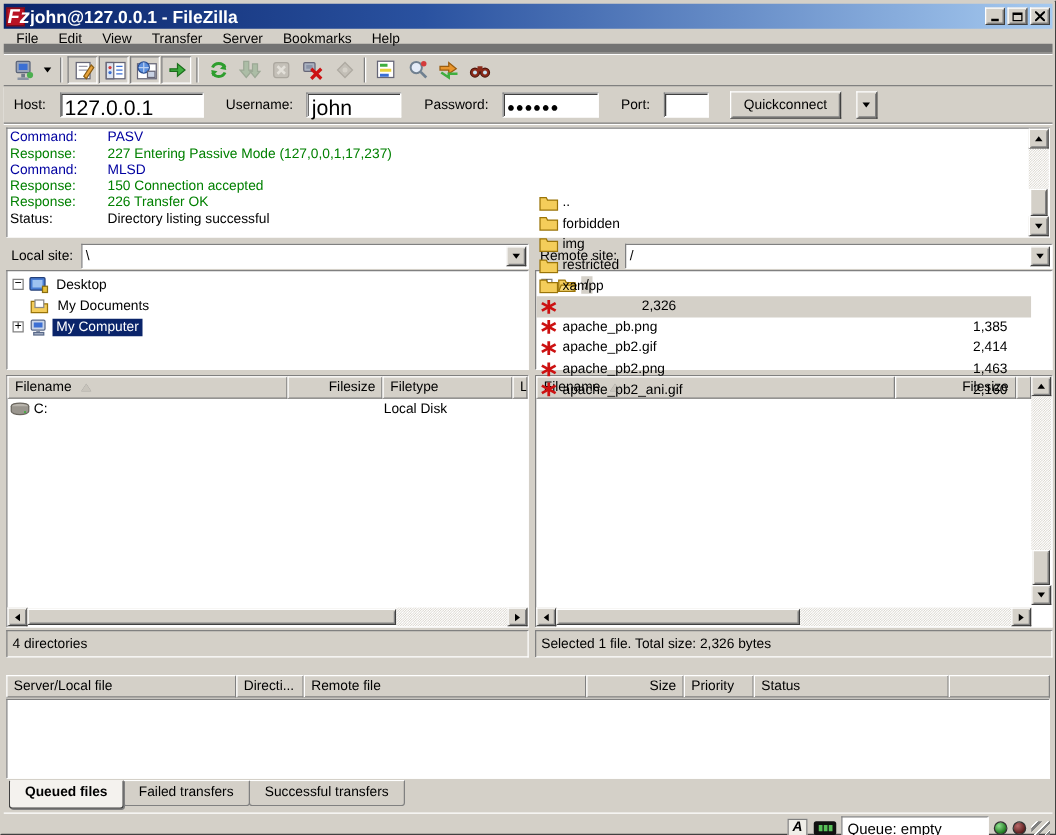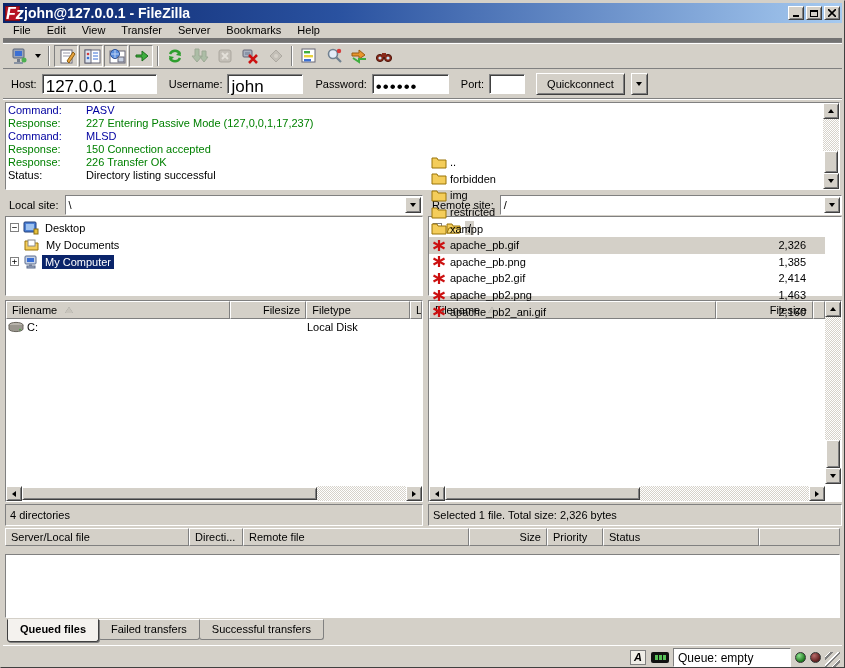--- a/index.html
+++ b/index.html
@@ -20,35 +20,35 @@
   .titlebar { height:20px; background:linear-gradient(90deg,#0a246a 0%,#2a52a0 40%,#a6caf0 100%); display:flex; align-items:center; padding:0 2px; flex:none; }
   .fz-icon { width:15px; height:15px; background:#b81324; border:1px solid #7a0c18; color:#fff; font-weight:bold; font-size:16px; line-height:13px; text-align:center; margin-right:4px; font-style:italic; }
   .title-text { color:#fff; font-weight:bold; font-size:14px; flex:1; white-space:nowrap; overflow:hidden; }
   .tb-btns { display:flex; gap:2px; }
   .tb-btn { width:16px; height:14px; display:flex; align-items:center; justify-content:center; }
   .glyph-min { width:6px; height:2px; background:#000; margin-top:6px; }
   .glyph-max { width:8px; height:7px; border:1px solid #000; border-top-width:2px; }
   .glyph-close { font-size:9px; font-weight:bold; line-height:9px; }
 
   
-  .menubar { height:19px; display:flex; align-items:flex-end; padding-left:2px; flex:none; border-bottom:4px solid #737373; }
+  .menubar { height:19px; display:flex; align-items:flex-start; padding-left:2px; flex:none; border-bottom:7px solid #737373; }
   .menu-item { padding:2px 8px; cursor:default; }
 
   
   .toolbar { height:27px; display:flex; align-items:center; padding-left:4px; gap:1px; flex:none; border-top:1px solid #808080; border-bottom:1px solid #808080; box-shadow:inset 0 1px 0 #fff; }
   .tsep { width:2px; height:20px; border-left:1px solid #808080; border-right:1px solid #fff; margin:0 3px; }
   .tbtn { width:24px; height:22px; display:flex; align-items:center; justify-content:center; background:transparent; border:1px solid transparent; }
   .tbtn.pressed { border-color:#808080 #fff #fff #808080; }
   .tbtn.pressed .ico { transform:translate(1px,1px); }
   .tbtn svg { display:block; }
   .drop-arrow { width:12px; height:22px; display:flex; align-items:center; justify-content:center; }
   .tri-down { width:0; height:0; border-left:3px solid transparent; border-right:3px solid transparent; border-top:4px solid #000; }
 
   
-  .quickbar { height:30px; display:flex; align-items:center; padding-left:8px; gap:6px; flex:none; border-bottom:1px solid #808080; box-shadow:0 1px 0 #ffffff; }
+  .quickbar { height:30px; display:flex; align-items:center; padding-left:8px; gap:12px; flex:none; border-bottom:1px solid #808080; box-shadow:0 1px 0 #ffffff; }
   .quickbar label { margin-right:-1px; }
   .qc-btn { height:22px; padding:2px 10px; display:flex; align-items:center; }
   .qc-drop { width:17px; height:22px; display:flex; align-items:center; justify-content:center; }
 
   
   .log { height:88px; background:#fff; margin:3px 2px 0 2px; display:flex; flex:none; }
   .log-lines { flex:1; padding:1px 2px; overflow:hidden; }
   .log-line { display:flex; height:13px; line-height:13px; white-space:nowrap; }
   .log-label { width:78px; flex:none; }
   .c-command { color:#0000a0; }
@@ -94,21 +94,21 @@
   .list-body { flex:1; overflow:hidden; position:relative; display:flex; }
   .rows { flex:1; }
   .file-row { height:16.6px; display:flex; align-items:center; white-space:nowrap; }
   .file-row.selected { background:#d4d0c8; }
   .fico { width:16px; height:13px; margin:0 3px 0 2px; flex:none; }
   .cell-name { flex:none; overflow:hidden; }
   .cell-size { flex:none; text-align:right; padding-right:6px; }
   .pane-status { height:22px; margin-top:2px; display:flex; align-items:center; padding-left:4px; flex:none; background:#d4d0c8; }
 
   
-  .queue-head { height:26px; display:flex; margin-top:0; flex:none; padding:0 2px; }
+  .queue-head { height:19px; display:flex; margin-top:12px; flex:none; padding:0 2px; }
   .queue-body { height:64px; background:#fff; margin:0 2px; flex:none; }
   .tabs { height:26px; display:flex; align-items:flex-start; padding-left:4px; flex:none; margin-top:1px; }
   .tab { height:21px; padding:3px 12px 0 12px; background:#d4d0c8; border:1px solid #808080; border-top:1px solid #fff; border-radius:0 0 3px 3px; margin-right:-1px; }
   .tab.active { background:#f4f2ee; font-weight:bold; border-color:#404040; border-top-color:#f4f2ee; height:23px; z-index:2; position:relative; box-shadow:1px 1px 0 #808080; }
 
   
   .statusbar { height:27px; flex:1; display:flex; align-items:center; justify-content:flex-end; gap:4px; padding:2px 2px 2px 4px; border-top:1px solid #fff; }
   .sb-ico { width:18px; height:17px; display:flex; align-items:center; justify-content:center; }
   .ascii-badge { font-style:italic; font-weight:bold; font-size:11px; border:1px solid #808080; background:#f0eee8; width:16px; height:15px; text-align:center; line-height:13px; }
   .speed-badge { width:19px; height:11px; background:#111; border-radius:2px; display:flex; align-items:center; justify-content:center; gap:1px; }
@@ -496,21 +496,20 @@
                 <span class="cell-size" style="width:97px;"></span>
               </div>
               <div class="file-row selected">
                 <svg class="fico" viewBox="0 0 16 13">
                     <g stroke="#cc1111" stroke-width="2.2">
                       <line x1="8" y1="1" x2="8" y2="12"></line>
                       <line x1="2.5" y1="3.5" x2="13.5" y2="9.5"></line>
                       <line x1="13.5" y1="3.5" x2="2.5" y2="9.5"></line>
                     </g>
                   </svg>
-                <span class="cell-name" style="width:265px;">apache_pb.gif</span>
                 <span class="cell-size" style="width:97px;">2,326</span>
               </div>
               <div class="file-row">
                 <svg class="fico" viewBox="0 0 16 13">
                     <g stroke="#cc1111" stroke-width="2.2">
                       <line x1="8" y1="1" x2="8" y2="12"></line>
                       <line x1="2.5" y1="3.5" x2="13.5" y2="9.5"></line>
                       <line x1="13.5" y1="3.5" x2="2.5" y2="9.5"></line>
                     </g>
                   </svg>

